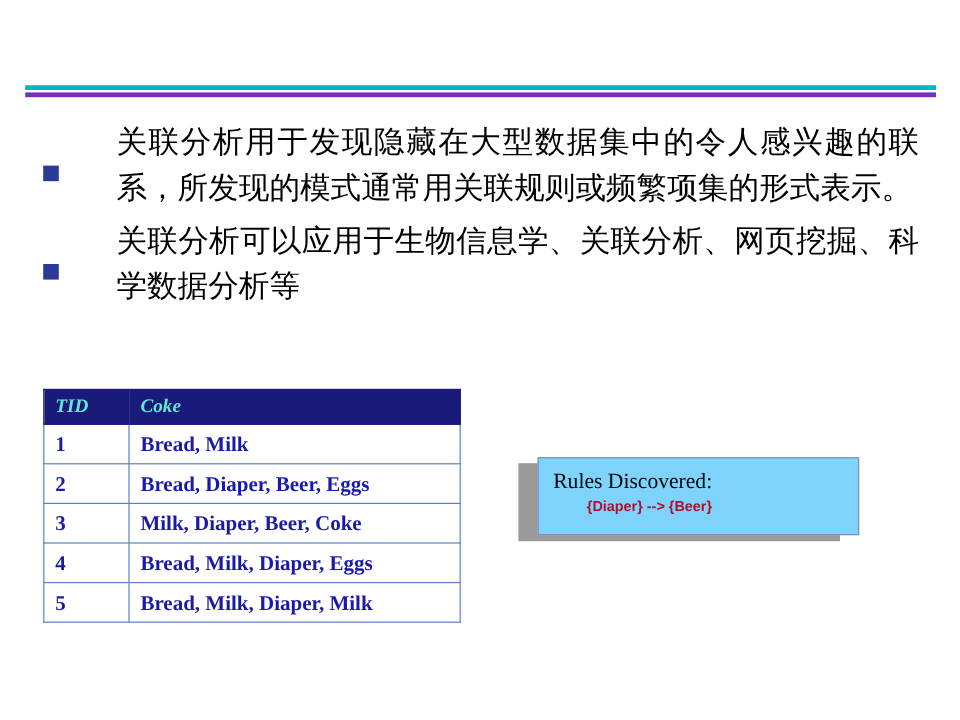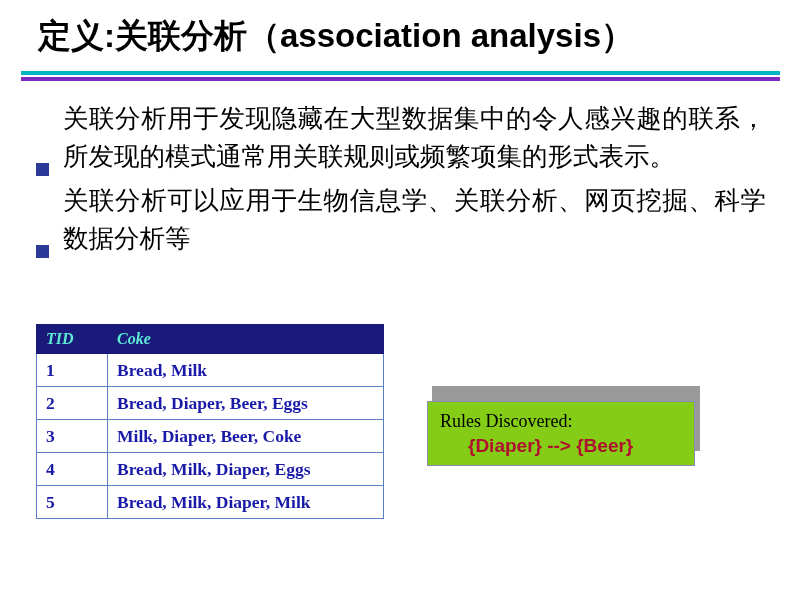--- a/index.html
+++ b/index.html
@@ -47,22 +47,23 @@
     background: #7b2bbd;
   }
   .bullets {
     position: absolute;
     left: 36px;
     top: 100px;
     width: 730px;
   }
   .bullet-row {
     display: flex;
-    align-items: flex-end;
+    align-items: center;
     margin-bottom: 6px;
+    gap: 34px;
   }
   .bullet-marker {
     flex: 0 0 auto;
     width: 13px;
     height: 13px;
     background: #2b3a99;
     margin-top: 13px;
     margin-right: 14px;
   }
   .bullet-text {
@@ -109,54 +110,52 @@
   .callout-shadow {
     position: absolute;
     left: 432px;
     top: 386px;
     width: 268px;
     height: 65px;
     background: #9a9a9a;
   }
   .callout {
     position: absolute;
-    left: 427px;
+    left: 448px;
     top: 381px;
     width: 268px;
     height: 65px;
-    background: #84cc16;
+    background: #7dd3fc;
     border: 1px solid #8a8ab8;
     box-sizing: border-box;
-    margin-top: 20px;
   }
   .callout-line1 {
     position: absolute;
     left: 12px;
     top: 9px;
     font-family: "Liberation Serif", serif;
     font-size: 18px;
     color: #000000;
   }
   .callout-line2 {
     position: absolute;
     left: 40px;
     top: 33px;
     font-family: "Liberation Sans", sans-serif;
-    font-size: 19px;
+    font-size: 12px;
     font-weight: bold;
     color: #b01030;
     white-space: nowrap;
   }
 </style>
 </head>
 <body>
 
 <div class="slide">
 
-  <div class="slide-title">定义:关联分析（association analysis）</div>
 
   <div class="rule-cyan"></div>
   <div class="rule-purple"></div>
 
   <div class="bullets">
     <div class="bullet-row">
       <span class="bullet-marker"></span>
       <span class="bullet-text">关联分析用于发现隐藏在大型数据集中的令人感兴趣的联系，所发现的模式通常用关联规则或频繁项集的形式表示。</span>
     </div>
     <div class="bullet-row">

